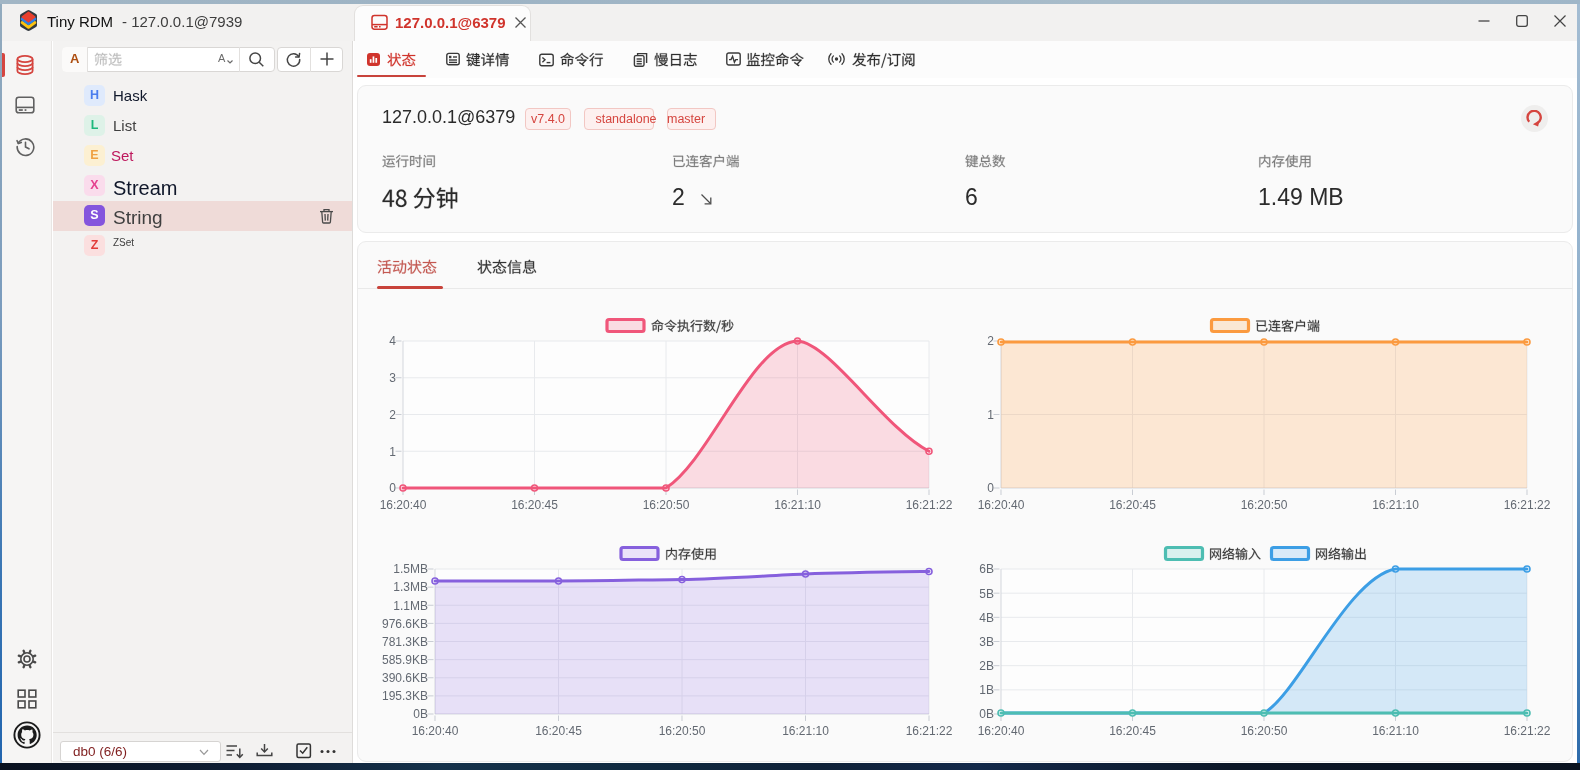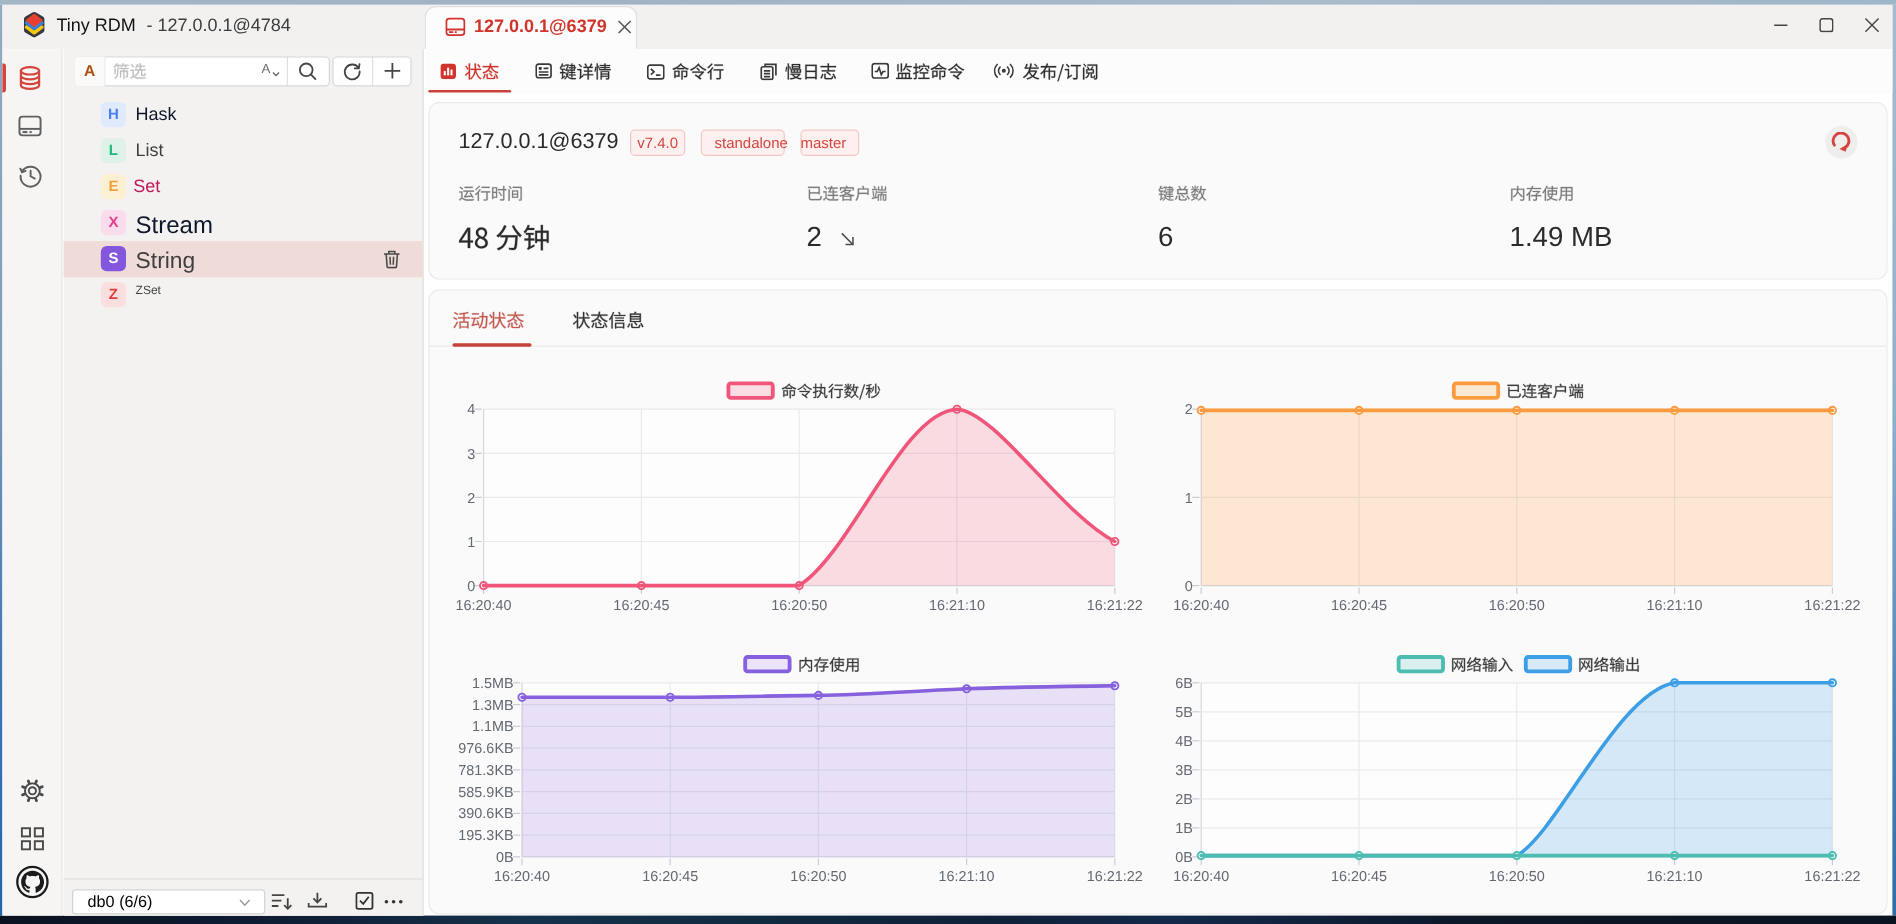--- a/index.html
+++ b/index.html
@@ -12,21 +12,21 @@
 <div class="ab" style="left:1577px;top:4px;width:3px;height:759px;background:linear-gradient(#a3bcd2,#8fb0cd 45%,#4a82b8 80%,#2e6cab)"></div>
 <div class="ab" style="left:0;top:763px;width:1580px;height:7px;background:linear-gradient(90deg,#0a1220,#0e1d33 15%,#15324b 28%,#102a40 40%,#0f2138 52%,#13294a 62%,#0c1727 78%,#0a1320)"></div>
 <div class="ab" style="left:2px;top:4px;width:1575px;height:37px;background:#f2f1f0"></div>
 <svg class="ab" style="left:18px;top:9px" width="21" height="23" viewBox="0 0 21 23">
     <path d="M2 6.8 Q2 5.6 3 5 L9 1.4 Q10.5 0.5 12 1.4 L18 5 Q19 5.6 19 6.8 V16.2 Q19 17.4 18 18 L12 21.6 Q10.5 22.5 9 21.6 L3 18 Q2 17.4 2 16.2 Z" fill="#343a40"></path>
 <path d="M4.2 13.6 L10.5 18.2 L16.8 13.6" fill="none" stroke="#fdc30f" stroke-width="3.1" stroke-linecap="round" stroke-linejoin="round"></path>
 <path d="M4.2 10 L10.5 14.6 L16.8 10" fill="none" stroke="#2f80e4" stroke-width="3.1" stroke-linecap="round" stroke-linejoin="round"></path>
 <path d="M10.5 3.4 L16.6 8 L10.5 12.6 L4.4 8 Z" fill="#e8402f" stroke="#e8402f" stroke-width="1.8" stroke-linejoin="round"></path>
   </svg>
 <div class="t" style="left:47px;top:13px;font-size:15px;font-weight:400;color:#111">Tiny RDM</div>
-<div class="t" style="left:122px;top:13px;font-size:15px;color:#3d3d3d">- 127.0.0.1@4784</div>
+<div class="t" style="left:122px;top:13px;font-size:15px;color:#3d3d3d">- 127.0.0.1@7939</div>
 <svg class="ab" style="left:1478px;top:15px" width="12" height="12" viewBox="0 0 12 12">
     <line x1="0.5" y1="6" x2="11.5" y2="6" stroke="#444" stroke-width="1.3"></line>
   </svg>
 <svg class="ab" style="left:1516px;top:15px" width="12" height="12" viewBox="0 0 12 12">
     <rect x="0.7" y="0.7" width="10.6" height="10.6" rx="2" fill="none" stroke="#444" stroke-width="1.3"></rect>
   </svg>
 <svg class="ab" style="left:1554px;top:15px" width="12" height="12" viewBox="0 0 12 12">
     <path d="M0.5 0.5 L11.5 11.5 M11.5 0.5 L0.5 11.5" stroke="#444" stroke-width="1.2"></path>
   </svg>
 <div class="ab" style="left:354px;top:5px;width:177px;height:36px;background:#fcfcfc;border:1px solid #e2e0de;border-bottom:none;border-radius:9px 9px 0 0"></div>
@@ -147,21 +147,21 @@
     <g stroke="#4a4a4a" stroke-width="1.3" fill="none">
 <line x1="1" y1="3.6" x2="14" y2="3.6"></line>
 <path d="M5 3.4 V1.6 H10 V3.4"></path>
 <path d="M2.8 3.8 L3.6 14 C3.6 14.6 4 15 4.6 15 H10.4 C11 15 11.4 14.6 11.4 14 L12.2 3.8"></path>
 <line x1="6" y1="6" x2="6.3" y2="12.6"></line>
       <line x1="9" y1="6" x2="8.7" y2="12.6"></line>
 </g>
   </svg>
 <div class="ab" style="left:53px;top:732px;width:299px;height:31px;background:#f3f2f1;border-top:1px solid #e2e0de"></div>
 <div class="ab" style="left:60px;top:741px;width:161px;height:21px;background:#fff;border:1px solid #d6d4d2;border-radius:3px"></div>
-<div class="t" style="left:73px;top:744px;font-size:13.5px;color:#000000">db0 (6/6)</div>
+<div class="t" style="left:73px;top:744px;font-size:13.5px;color:#7f1d1d">db0 (6/6)</div>
 <svg class="ab" style="left:199px;top:749px" width="10" height="7" viewBox="0 0 10 7">
     <path d="M1 1 L5 5.4 L9 1" fill="none" stroke="#999" stroke-width="1.2"></path>
   </svg>
 <svg class="ab" style="left:226px;top:744px" width="19" height="15" viewBox="0 0 19 15">
     <g stroke="#444" stroke-width="1.5" fill="none">
 <line x1="0.5" y1="2" x2="11" y2="2"></line>
       <line x1="0.5" y1="6.5" x2="8.5" y2="6.5"></line>
       <line x1="0.5" y1="11" x2="6" y2="11"></line>
 <line x1="13.8" y1="4.5" x2="13.8" y2="13"></line>
       <path d="M10.8 10.2 L13.8 13.3 L16.8 10.2"></path>

